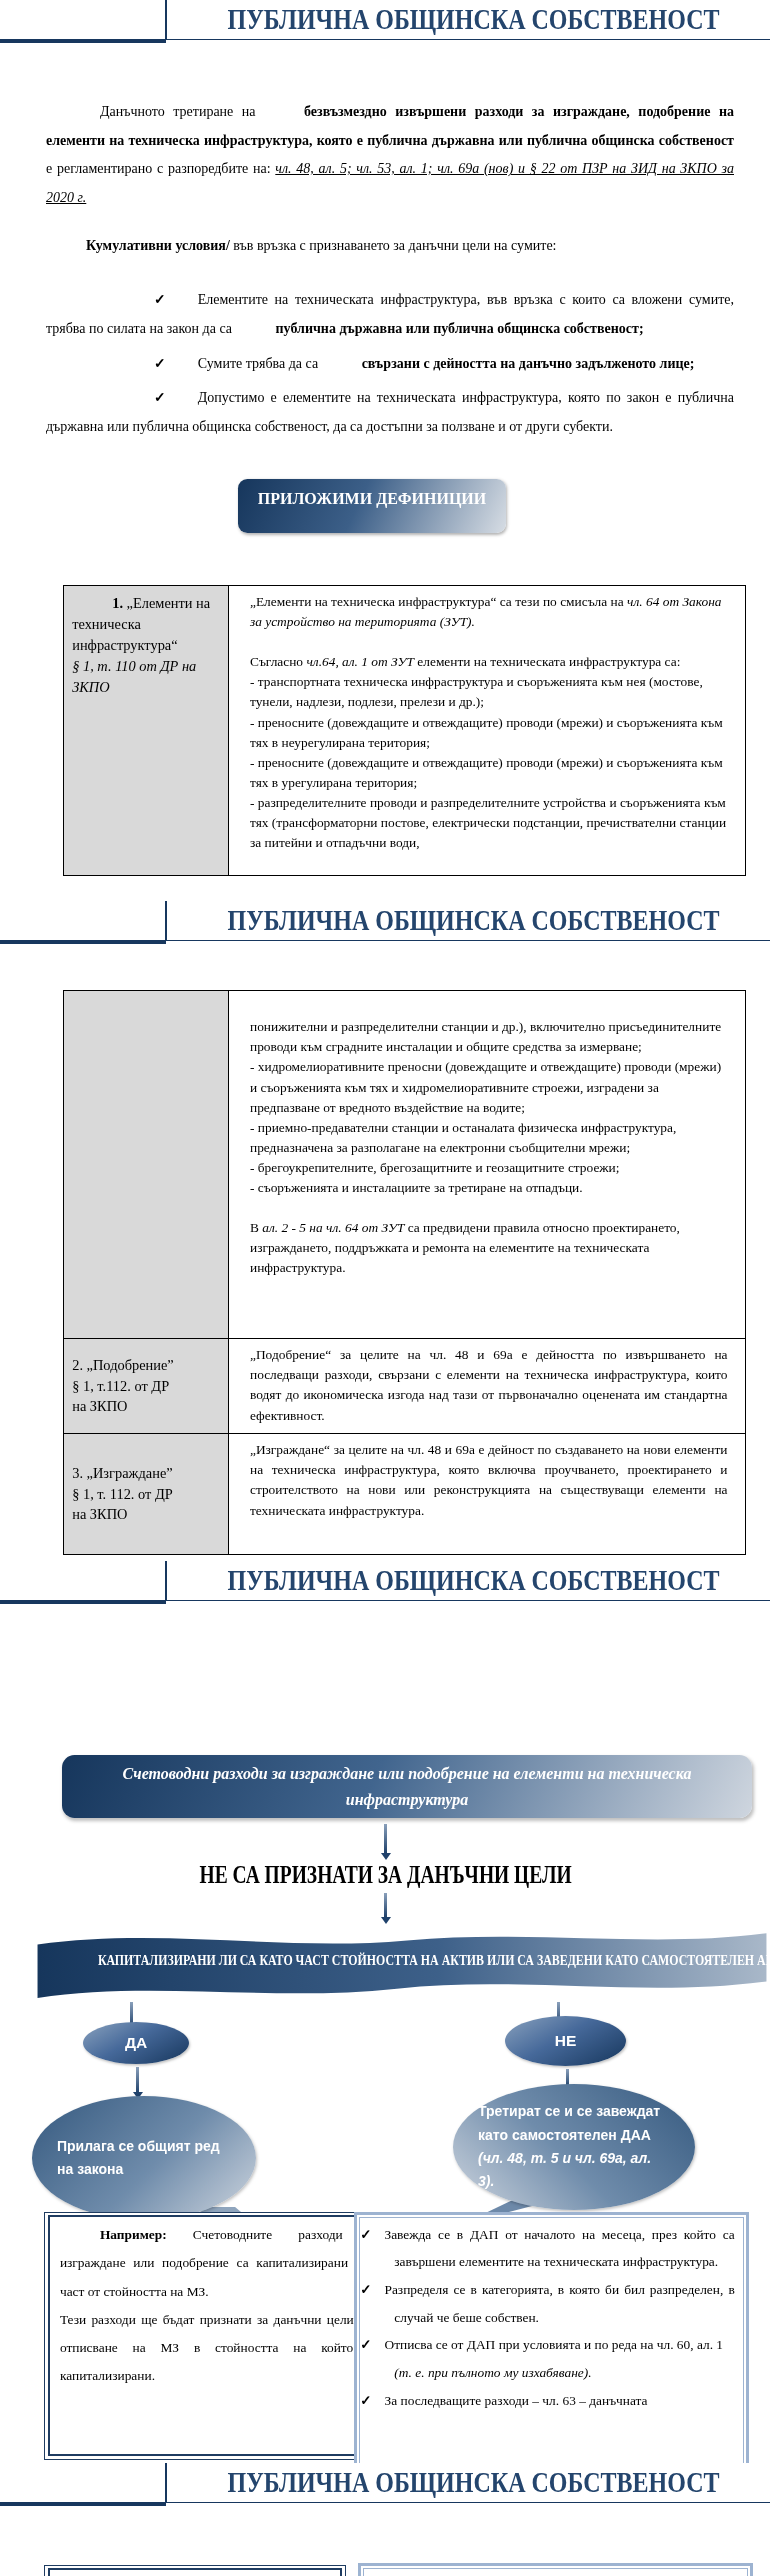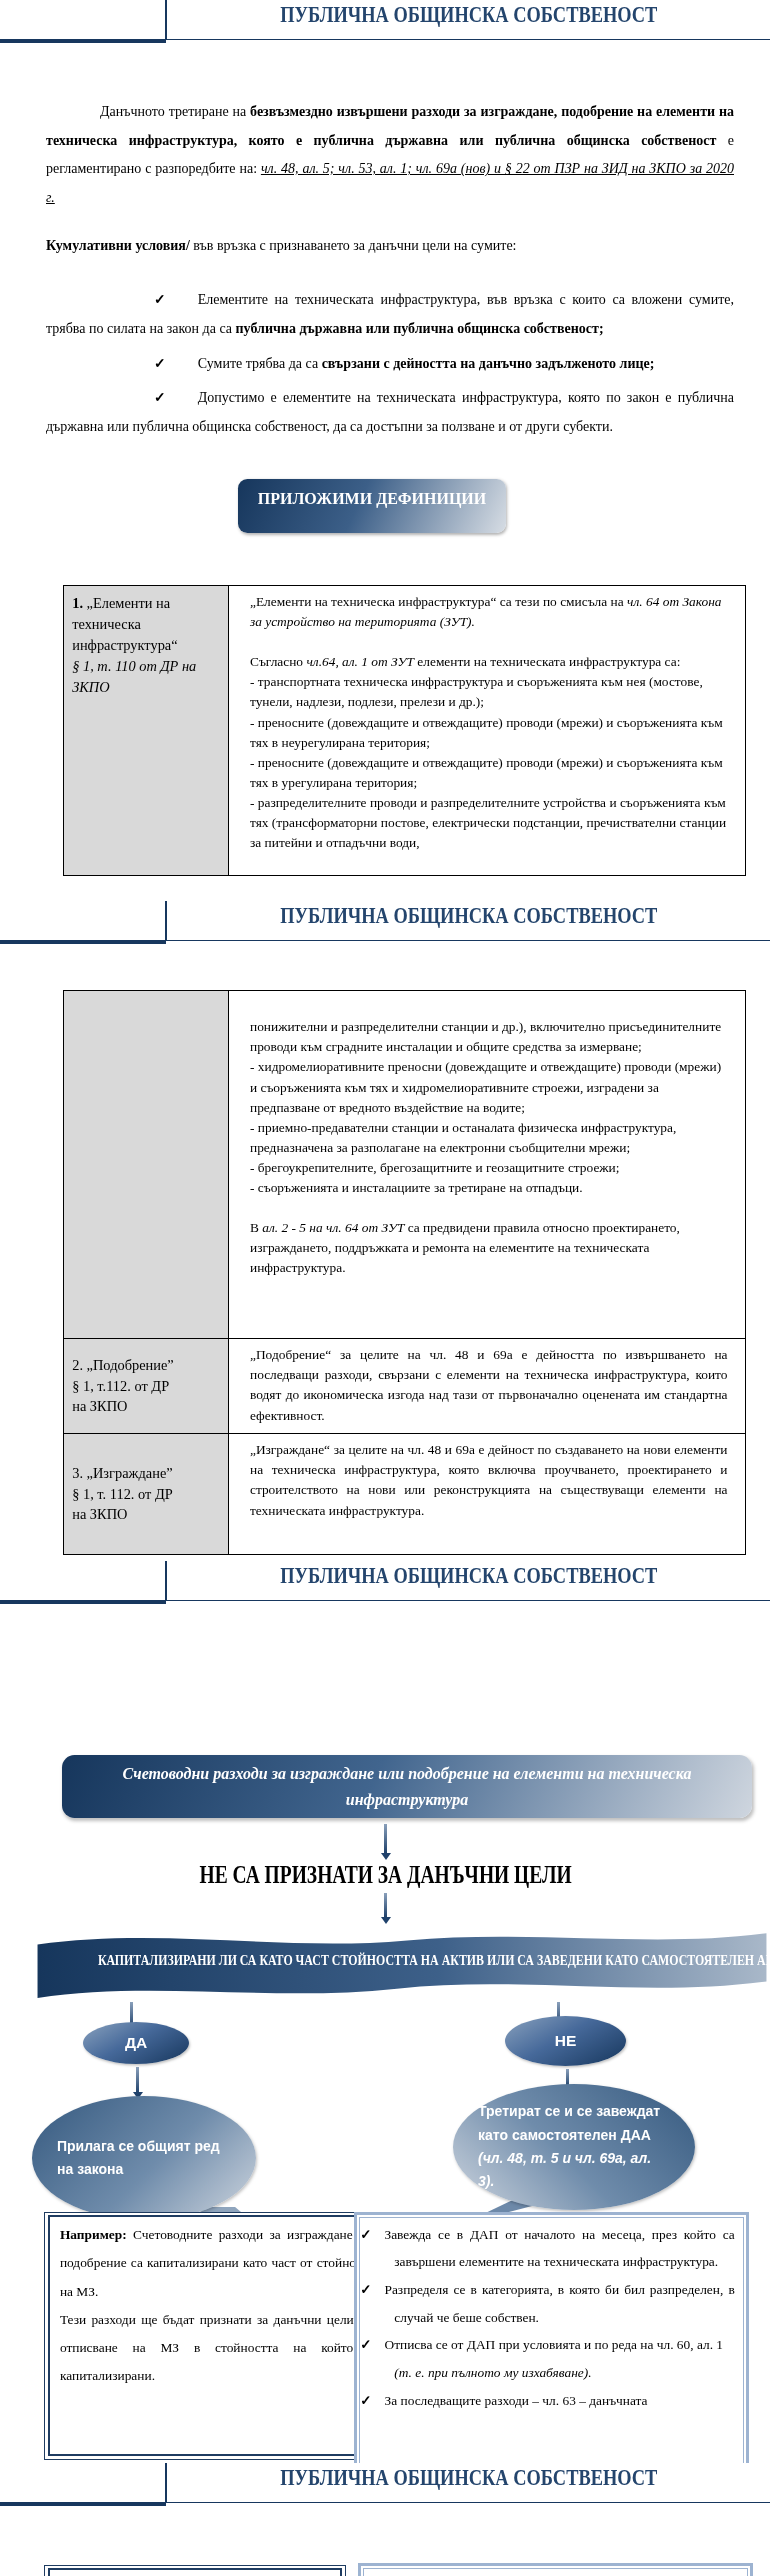--- a/index.html
+++ b/index.html
@@ -4,27 +4,27 @@
 <style>
   html,body{margin:0;padding:0;background:#fff;}
   body{width:771px;font-family:"Liberation Serif",serif;color:#000;}
   .page{width:771px;position:relative;overflow:hidden;background:#fff;box-sizing:border-box;}
   .p1{height:901px}.p2{height:660px}.p3{height:902px}.p4{height:906px}
 
   
   .phead{position:relative;height:39px;border-bottom:1.5px solid #17375e;}
   .phead::before{content:'';position:absolute;left:0;bottom:-3.6px;width:166px;height:4.1px;background:#17375e;}
   .ph-tick{position:absolute;left:165px;top:0;bottom:0;width:1.5px;background:#17375e;}
-  .ph-title{margin-left:166px;text-align:center;padding-top:1.5px;font-weight:bold;font-size:23px;color:#24456d;}
+  .ph-title{margin-left:166px;text-align:center;padding-top:1.5px;font-weight:bold;font-size:30px;color:#24456d;}
   .cond{display:inline-block;transform:scaleX(.8);transform-origin:center;white-space:nowrap;}
 
   
   .para{margin:0 37px 0 46px;font-size:14px;line-height:2.05;text-align:justify;}
   .indent{text-indent:54px;}
-  b,.b{font-weight:bold;}
+  b,.b{font-weight:bold;margin-left:40px;}
   .iu{font-style:italic;text-decoration:underline;}
   .bi{font-weight:bold;font-style:italic;}
   .check{display:inline-block;margin-right:32px;font-weight:bold;}
   .gap12{margin-top:6.2px}.gap38{margin-top:19.6px}.gap48{margin-top:25px}
 
   
   .defbtn{display:block;width:268px;height:54px;margin:37px 0 0 238px;border:0;border-radius:9.3px;
     background:linear-gradient(115deg,#16365c 0%,#3c5f88 45%,#d7dde4 100%);
     box-shadow:1px 1.5px 3.1px rgba(0,0,0,.3);color:#fff;font-family:"Liberation Serif",serif;
     font-weight:bold;font-size:16px;text-align:center;padding-bottom:14.4px;cursor:pointer;}

